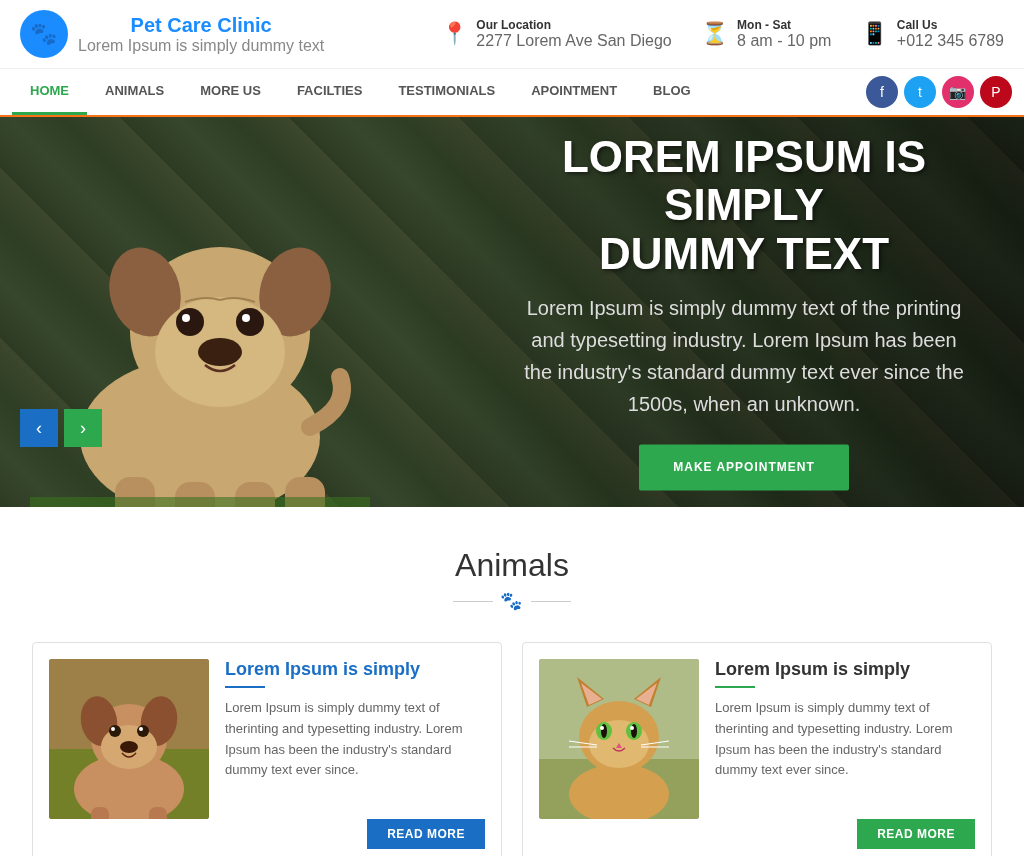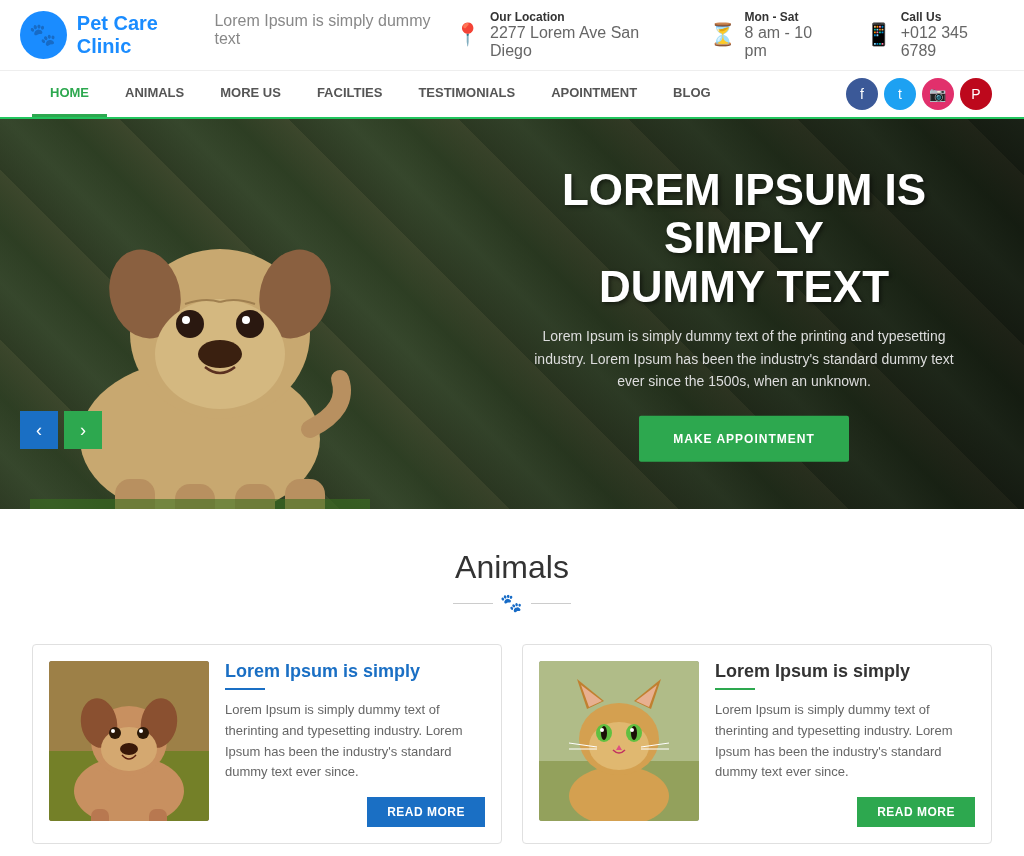--- a/index.html
+++ b/index.html
@@ -15,36 +15,36 @@
       justify-content: space-between;
     }
     .logo-area { display: flex; align-items: center; gap: 10px; }
     .logo-icon {
       width: 48px; height: 48px;
       background: #1a8cff;
       border-radius: 50%;
       display: flex; align-items: center; justify-content: center;
       color: #fff; font-size: 22px;
     }
-    .logo-text-area { display: flex; flex-direction: row; }
+    .logo-text-area { display: flex; flex-direction: column; text-align: center; }
     .logo-title { font-size: 20px; font-weight: bold; color: #1a8cff; }
     .logo-subtitle { font-size: 16px; color: #888; }
 
     .top-info { display: flex; gap: 30px; align-items: center; }
     .info-item { display: flex; align-items: center; gap: 8px; }
     .info-icon { font-size: 22px; color: #555; }
     .info-text { display: flex; flex-direction: column; }
     .info-label { font-size: 12px; font-weight: bold; color: #333; }
     .info-value { font-size: 16px; color: #666; }
 
     
     .nav-bar {
       background: #fff;
-      border-bottom: 2px solid #22c55e;
-      padding: 0 32px;
+      border-bottom: 2px solid #f97316;
+      padding: 0 12px;
       display: flex;
       align-items: center;
       justify-content: space-between;
     }
     .nav-links { display: flex; gap: 0; }
     .nav-link {
       padding: 14px 18px;
       font-size: 13px;
       font-weight: bold;
       color: #555;
@@ -98,21 +98,21 @@
       z-index: 2;
       text-align: center;
       max-width: 440px;
     }
     .hero-title {
       font-size: 44px; font-weight: 900; color: #fff;
       line-height: 1.1; text-transform: uppercase;
       text-shadow: 2px 2px 4px rgba(0,0,0,0.5);
     }
     .hero-desc {
-      color: #ddd; font-size: 14px; margin: 14px 0 24px;
+      color: #ddd; font-size: 20px; margin: 14px 0 24px;
       line-height: 1.6;
     }
     .hero-btn {
       background: #2da84f; color: #fff;
       border: 2px solid #2da84f;
       padding: 14px 32px; font-size: 12px; font-weight: bold;
       text-transform: uppercase; cursor: pointer;
       letter-spacing: 1px;
       border-radius: 2px;
     }
@@ -199,20 +199,21 @@
     }
     .card-btn {
       padding: 8px 20px;
       font-size: 12px;
       font-weight: bold;
       text-transform: uppercase;
       border: none;
       cursor: pointer;
       float: right;
       letter-spacing: 0.5px;
+      margin-top: 24px;
     }
     .card-btn.blue { background: #1a6fc4; color: #fff; }
     .card-btn.green-btn { background: #2da84f; color: #fff; }
   </style>
 </head>
 <body>
 
 <div class="top-bar">
   <div class="logo-area">
     <div class="logo-icon">🐾</div>

